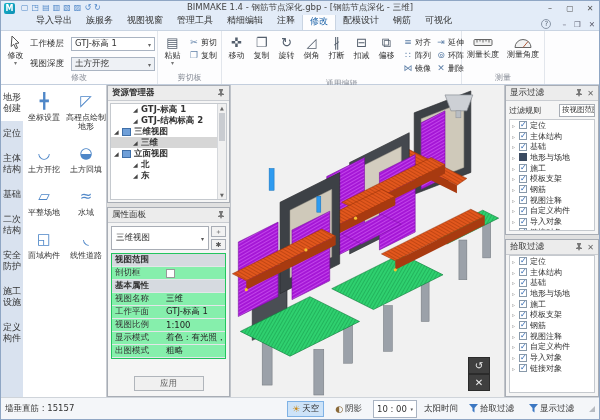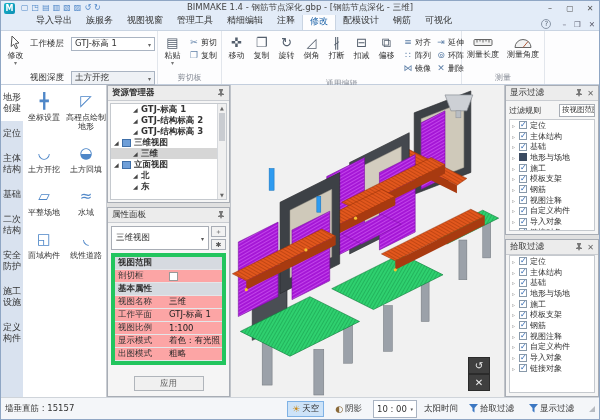--- a/index.html
+++ b/index.html
@@ -27,21 +27,21 @@
   
   .ribbon { height:55px; background:#fdfdfe; border-top:1px solid #c9d4e2; border-bottom:1px solid #c3cedd; display:flex; flex:0 0 55px; }
   .rgroup { display:flex; flex-direction:column; border-right:1px solid #e2e6ec; padding:2px 2px 0 2px; }
   .rcontent { flex:1; display:flex; align-items:flex-start; gap:2px; }
   .glabel { text-align:center; font-size:8px; color:#8a8f99; padding:1px 0 1px 0; }
   .bigbtn { display:flex; flex-direction:column; align-items:center; justify-content:flex-start; width:25px; padding-top:2px; cursor:default; }
   .bigbtn .bicon { font-size:13px; line-height:16px; color:#55606e; }
   .bigbtn .blabel { font-size:8px; color:#333; text-align:center; line-height:9px; }
   .bigbtn.wide { width:40px; }
   .caret { font-size:6px; color:#777; line-height:5px; }
-  .fields { display:flex; flex-direction:column; gap:20px; padding-top:4px; }
+  .fields { display:flex; flex-direction:column; gap:6px; padding-top:4px; }
   .frow { display:flex; align-items:center; gap:3px; }
   .flabel { width:38px; font-size:8.5px; color:#333; }
   .fselect { width:84px; height:14px; border:1px solid #aab4c2; background:#fff; display:flex; align-items:center; padding:0 3px; font-size:8.5px; }
   .fselect.gray { background:#eef1f5; }
   .fselect .sv { flex:1; white-space:nowrap; overflow:hidden; }
   .fselect .scaret { font-size:6px; color:#666; }
   .smallcol { display:flex; flex-direction:column; gap:1px; padding-top:3px; }
   .sbtn { display:flex; align-items:center; gap:2px; height:12px; padding:0 2px; font-size:8px; color:#333; }
   .sbtn .sicon { color:#5f80a8; font-size:9px; width:10px; text-align:center; }
   .micon { width:20px; height:15px; }
@@ -74,21 +74,21 @@
   .vsb .thumb { flex:0 0 28px; background:#c9ccd1; margin:1px; }
   .vsb span { line-height:8px; }
   .gap4 { height:4px; flex:0 0 4px; }
 
   .proppanel { flex:1; min-height:0;justify-content:center; }
   .typesel { margin:3px 3px 0 3px; display:flex; }
   .typebox { flex:1; height:24px; border:1px solid #a8adb5; background:#fff; display:flex; align-items:center; padding:0 4px; font-size:8.5px; }
   .typebox .scaret { margin-left:auto; font-size:6px; color:#555; }
   .typebtns { width:15px; display:flex; flex-direction:column; margin-left:2px; gap:2px; }
   .typebtns span { height:11px; border:1px solid #a8adb5; background:#f2f2f2; font-size:7px; text-align:center; line-height:10px; color:#555; }
-  .ptable { margin:3px; border:4px solid #22c55e; background:#fca5a5; }
+  .ptable { margin:3px; border:1px solid #22c55e; background:#86efac; }
   .prow { display:flex; height:13px; align-items:center; border-bottom:1px solid #e4e6e9; font-size:8.5px; }
   .prow .plab { width:52px; padding-left:3px; color:#333; white-space:nowrap; overflow:hidden; }
   .prow .pval { flex:1; padding-left:2px; white-space:nowrap; overflow:hidden; color:#222; }
   .prow.section { background:#d6dae0; font-weight:bold; color:#222; }
   .prow.section .pval, .prow .pcb { display:none; }
   .prow.checkbox .pcb { display:inline-block; width:9px; height:9px; border:1px solid #999; background:#fff; margin-left:2px; }
   .applybar { margin-top:auto; padding:4px 6px 5px 6px; display:flex; justify-content:center; }
   .applybtn { width:70px; height:15px; background:#f0f0f0; border:1px solid #b0b5bb; text-align:center; line-height:13px; font-size:8.5px; color:#555; }
 
   .viewport { flex:1; position:relative; background:#f1f1f1; border-right:1px solid #bfc3c9; min-width:0; }
@@ -399,25 +399,20 @@
 
                 <span>GTJ-标高 1</span>
               </div>
 
               <div class="trow">
                 <span class="arrow">◢</span>
 
                 <span>GTJ-结构标高 2</span>
               </div>
 
-              <div class="trow">
-                <span class="arrow">◢</span>
-
-                <span>GTJ-结构标高 3</span>
-              </div>
 
               <div class="trow group">
                 <span class="arrow">◢</span>
                 <span class="ticon"></span>
                 <span>三维视图</span>
               </div>
 
               <div class="trow selected">
                 <span class="arrow">◢</span>
 

